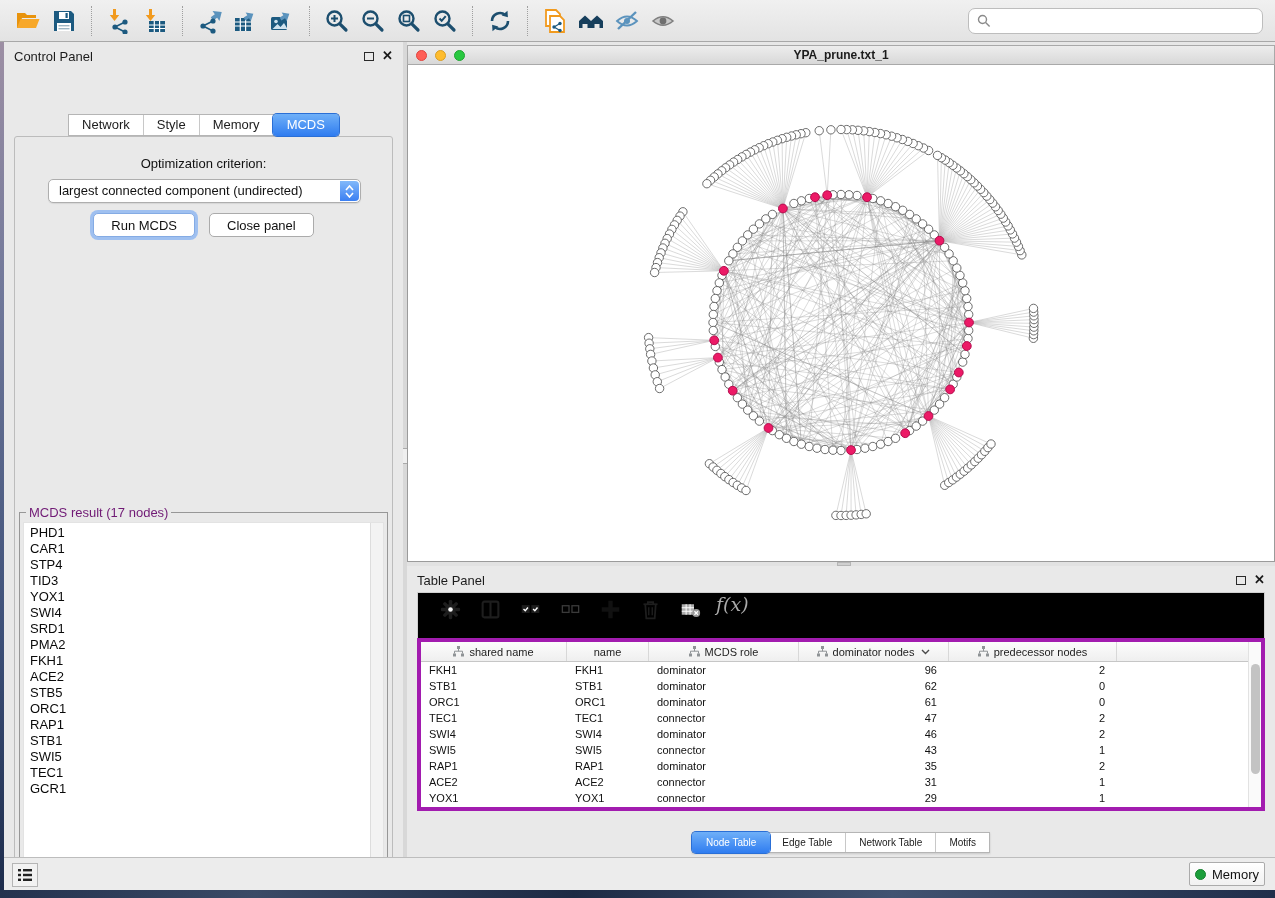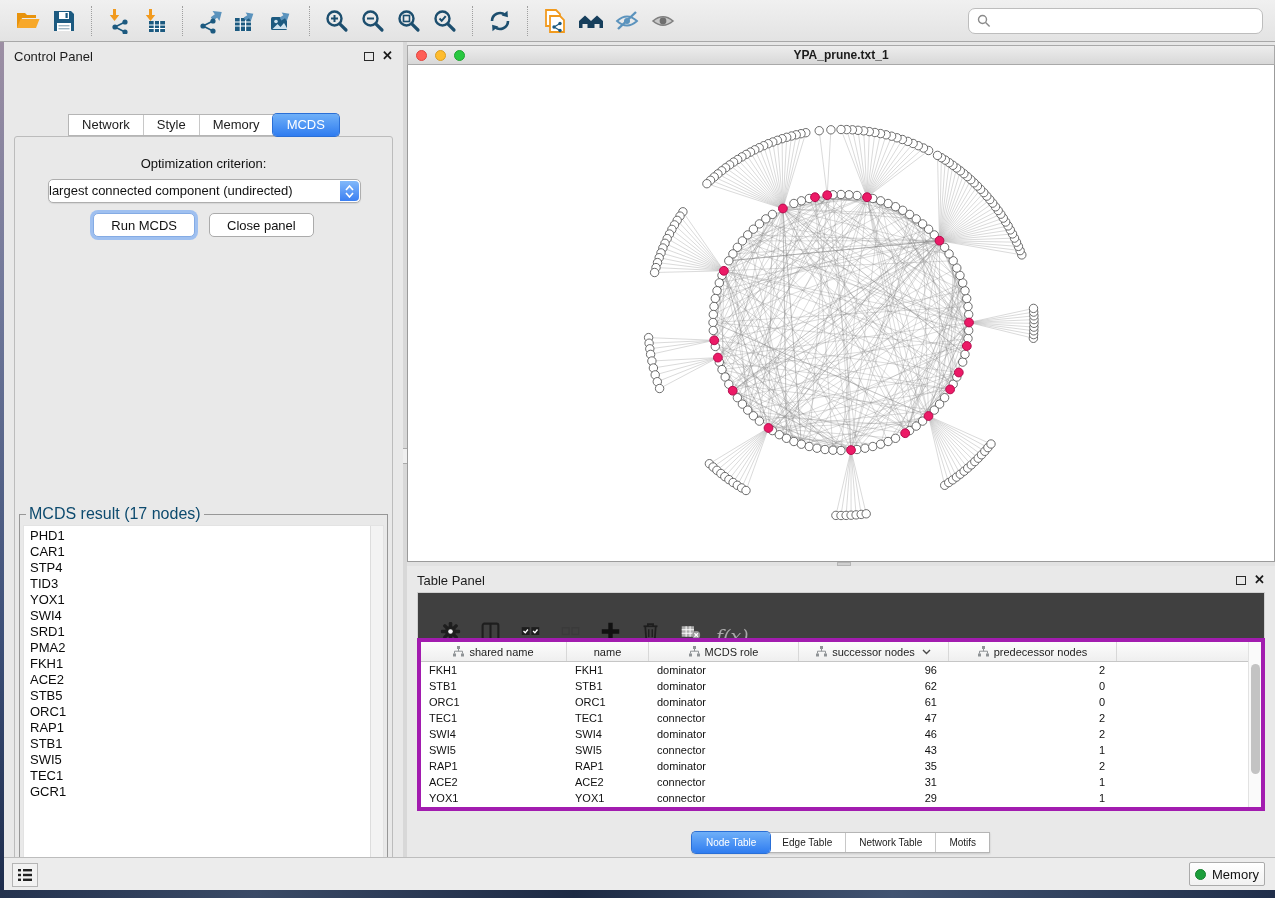--- a/index.html
+++ b/index.html
@@ -39,33 +39,33 @@
   .tabgroup .tab:last-child { border-right:none; }
   .tabgroup .tab.sel { background:linear-gradient(#6fb0f8,#2f7cf0); color:#fff; border-radius:4px;
     margin:-1px; padding:0 14px; line-height:22px; border-right:none; box-shadow:0 0 0 1px #2a6fd6; }
   .ctabs { position:absolute; left:0; right:0; top:72px; display:flex; justify-content:center; z-index:2; }
 
   .cbody { position:absolute; left:10px; top:94px; width:379px; height:741px;
     border:1px solid #bcbcbc; border-radius:3px; background:#e9e9e9; }
   .optlabel { position:absolute; top:19px; left:0; right:0; text-align:center; font-size:13px; color:#111; }
   .selectbox { position:absolute; top:42px; left:33px; width:313px; height:24px; background:#fff;
     border:1px solid #aeaeae; border-radius:5px; font-size:13px; color:#111; line-height:22px;
-    padding-left:0; cursor:pointer; box-shadow:0 1px 1px rgba(0,0,0,.08); }
+    padding-left:10px; cursor:pointer; box-shadow:0 1px 1px rgba(0,0,0,.08); }
   .stepper { position:absolute; right:1px; top:1px; width:19px; height:20px;
     background:linear-gradient(#82b9fa,#3b7ff2); border-radius:0 4px 4px 0;
     display:flex; flex-direction:column; align-items:center; justify-content:center; gap:1px; }
   .stepper svg { width:9px; height:6px; }
   .btnrow { position:absolute; top:76px; left:0; right:0; display:flex; justify-content:center; gap:14px; }
   .pbtn { background:#fff; border:1px solid #ababab; border-radius:5px; height:24px; padding:0 17px;
     font:13px "Liberation Sans",sans-serif; color:#111; cursor:pointer; }
   .pbtn.focused { box-shadow:0 0 0 3px rgba(110,165,245,.6); border-color:#84abe4; }
 
   .resultbox { position:absolute; left:4px; right:4px; top:368px; bottom:6px;
     border:1px solid #979797; background:#fff; }
-  .resultbox legend { font-size:16px; color:#0c4a6e; margin-left:6px; padding:0 3px; background:transparent; }
+  .resultbox legend { font-size:13px; color:#701a75; margin-left:6px; padding:0 3px; background:transparent; }
   fieldset.resultbox { background:#e9e9e9; }
   .mcds-list { position:absolute; left:3px; right:3px; top:2px; bottom:3px; background:#fff;
     border:1px solid #e3e3e3; overflow:hidden; }
   .mcds-list ul { list-style:none; padding:2px 0 0 6px; }
   .mcds-list li { font-size:13px; line-height:16px; color:#0a0a0a; cursor:default; }
   .mcds-scroll { position:absolute; right:0; top:0; bottom:0; width:13px; background:#f3f3f3; border-left:1px solid #ddd; }
 
   
   .vsplit { position:absolute; left:403px; top:42px; width:4px; height:815px; background:#d8d8d8; cursor:col-resize; }
   .vsplit .handle { position:absolute; left:0; top:406px; width:4px; height:16px; background:#efefef;
@@ -82,22 +82,22 @@
   .light.red { background:#ff5f57; border:1px solid #e0443e; }
   .light.yellow { background:#febc2e; border:1px solid #d99e23; }
   .light.green { background:#28c840; border:1px solid #1ea532; }
   .net-title { position:absolute; left:0; right:0; text-align:center; font-size:12px; font-weight:bold; color:#1b1b1b; }
   .net-canvas { position:absolute; left:407px; top:65px; width:868px; height:497px; background:#fff;
     border:1px solid #9b9b9b; border-top:none; cursor:default; }
   .net-canvas svg { width:100%; height:100%; display:block; }
 
   
   .tpanel { position:absolute; left:407px; top:566px; width:868px; height:291px; background:#e9e9e9; }
-  .ttoolbar { position:absolute; left:10px; right:10px; top:26px; height:56px; background:#404040;
-    border:1px solid #d0d0d0; display:flex; align-items:flex-end; padding-left:16px; gap:8px; }
+  .ttoolbar { position:absolute; left:10px; right:10px; top:26px; height:56px; background:#000000;
+    border:1px solid #d0d0d0; display:flex; align-items:flex-start; padding-left:16px; gap:8px; }
   .ttb { background:transparent; border:none; width:32px; height:32px; display:flex; align-items:center;
     justify-content:center; cursor:pointer; }
   .ttb svg { width:21px; height:21px; }
   .fx { font:italic 19px "DejaVu Serif", serif; color:#a9a9a9; margin-left:2px; }
 
   .ntable { position:absolute; left:10px; right:10px; top:72px; height:173px; background:#fff;
     border:4px solid #a21caf; overflow:hidden; }
   .thead { display:flex; height:20px; background:linear-gradient(#fcfcfc,#efefef);
     border-bottom:1px solid #c6c6c6; }
   .th { display:flex; align-items:center; justify-content:center; gap:5px; font-size:11px; color:#1d1d1d;
@@ -1118,21 +1118,21 @@
         </div>
         <div class="th" style="width: 150px;">
           <svg class="attr" viewBox="0 0 11 11">
             <g fill="#8f9396">
               <rect x="4" y="0" width="3" height="3"></rect>
               <rect x="0" y="7.5" width="3" height="3"></rect>
               <rect x="8" y="7.5" width="3" height="3"></rect>
             </g>
             <path d="M5.5 3v2.2M1.5 7.5V5.2h8v2.3" fill="none" stroke="#8f9396" stroke-width="1"></path>
           </svg>
-          <span>successor nodes</span>
+          <span>dominator nodes</span>
           <svg class="sort" viewBox="0 0 9 6">
             <path d="M1 1l3.5 3.5L8 1" fill="none" stroke="#4a4a4a" stroke-width="1.4"></path>
           </svg>
         </div>
         <div class="th" style="width: 168px;">
           <svg class="attr" viewBox="0 0 11 11">
             <g fill="#8f9396">
               <rect x="4" y="0" width="3" height="3"></rect>
               <rect x="0" y="7.5" width="3" height="3"></rect>
               <rect x="8" y="7.5" width="3" height="3"></rect>

